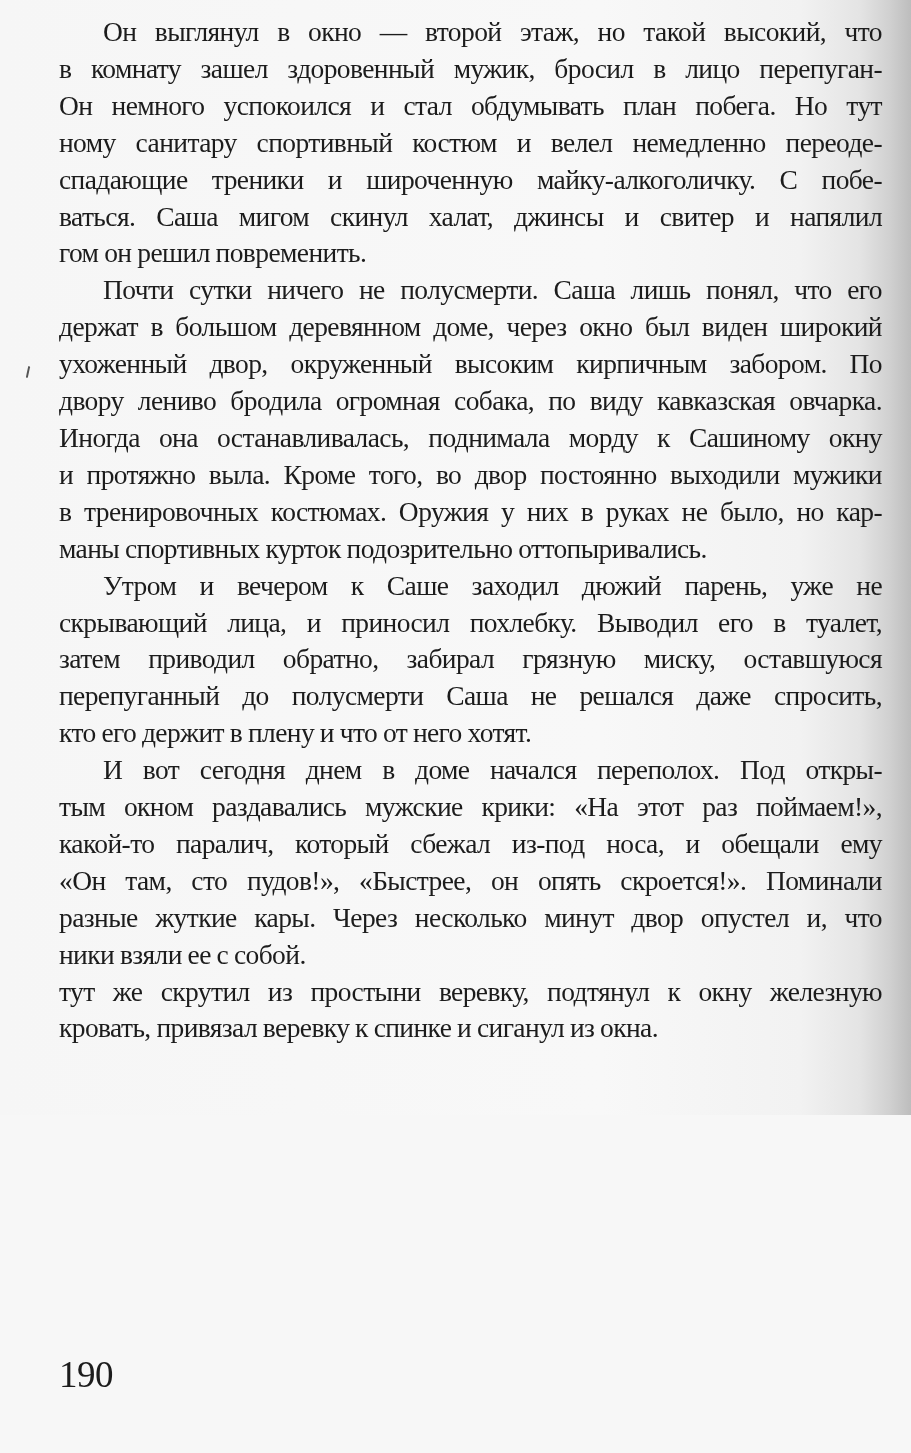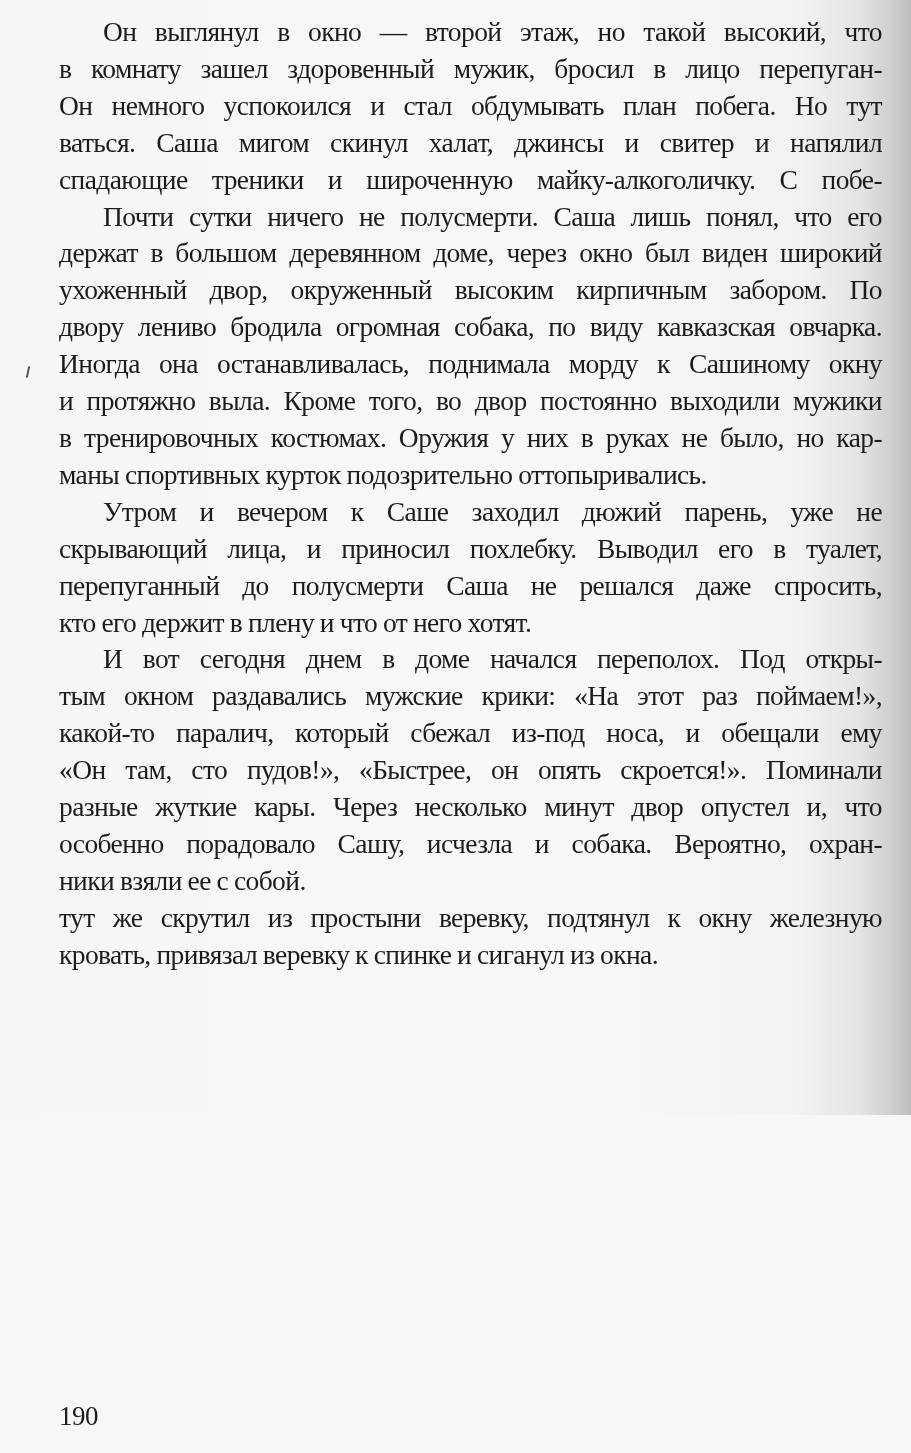--- a/index.html
+++ b/index.html
@@ -47,23 +47,22 @@
     .indent {
       padding-left: 44px;
     }
     .para {
       margin: 0;
     }
     .page-number {
       position: absolute;
       left: 59px;
       top: 1353px;
-      font-size: 27px;
+      font-size: 37px;
       letter-spacing: -0.5px;
-      margin-top: 48px;
     }
     .margin-mark {
       position: absolute;
       left: 27px;
       top: 366px;
       width: 2px;
       height: 12px;
       background: #555;
       transform: rotate(12deg);
       border-radius: 1px;
@@ -74,49 +73,51 @@
 
 <div class="page">
   <span class="margin-mark"></span>
 
   <div class="text-block">
 
     <div class="para">
       <span class="line indent">Он выглянул в окно — второй этаж, но такой высокий, что</span>
       <span class="line">в комнату зашел здоровенный мужик, бросил в лицо перепуган-</span>
       <span class="line">Он немного успокоился и стал обдумывать план побега. Но тут</span>
+      <span class="line">ному санитару спортивный костюм и велел немедленно переоде-</span>
+      <span class="line">спадающие треники и широченную майку-алкоголичку. С побе-</span>
       <span class="line">ваться. Саша мигом скинул халат, джинсы и свитер и напялил</span>
-      <span class="line">спадающие треники и широченную майку-алкоголичку. С побе-</span>
+      <span class="line last">гом он решил повременить.</span>
     </div>
 
     <div class="para">
       <span class="line indent">Почти сутки ничего не полусмерти. Саша лишь понял, что его</span>
       <span class="line">держат в большом деревянном доме, через окно был виден широкий</span>
       <span class="line">ухоженный двор, окруженный высоким кирпичным забором. По</span>
       <span class="line">двору лениво бродила огромная собака, по виду кавказская овчарка.</span>
       <span class="line">Иногда она останавливалась, поднимала морду к Сашиному окну</span>
       <span class="line">и протяжно выла. Кроме того, во двор постоянно выходили мужики</span>
       <span class="line">в тренировочных костюмах. Оружия у них в руках не было, но кар-</span>
       <span class="line last">маны спортивных курток подозрительно оттопыривались.</span>
     </div>
 
     <div class="para">
       <span class="line indent">Утром и вечером к Саше заходил дюжий парень, уже не</span>
       <span class="line">скрывающий лица, и приносил похлебку. Выводил его в туалет,</span>
+      <span class="line">затем приводил обратно, забирал грязную миску, оставшуюся</span>
       <span class="line">перепуганный до полусмерти Саша не решался даже спросить,</span>
       <span class="line last">кто его держит в плену и что от него хотят.</span>
     </div>
 
     <div class="para">
       <span class="line indent">И вот сегодня днем в доме начался переполох. Под откры-</span>
       <span class="line">тым окном раздавались мужские крики: «На этот раз поймаем!»,</span>
       <span class="line">какой-то паралич, который сбежал из-под носа, и обещали ему</span>
       <span class="line">«Он там, сто пудов!», «Быстрее, он опять скроется!». Поминали</span>
       <span class="line">разные жуткие кары. Через несколько минут двор опустел и, что</span>
-      <span class="line">особенно порадовало Сашу, исчезла и собака. Вероятно, охран-</span>
       <span class="line last">ники взяли ее с собой.</span>
     </div>
 
     <div class="para">
       <span class="line">тут же скрутил из простыни веревку, подтянул к окну железную</span>
       <span class="line last">кровать, привязал веревку к спинке и сиганул из окна.</span>
     </div>
 
   </div>
 

